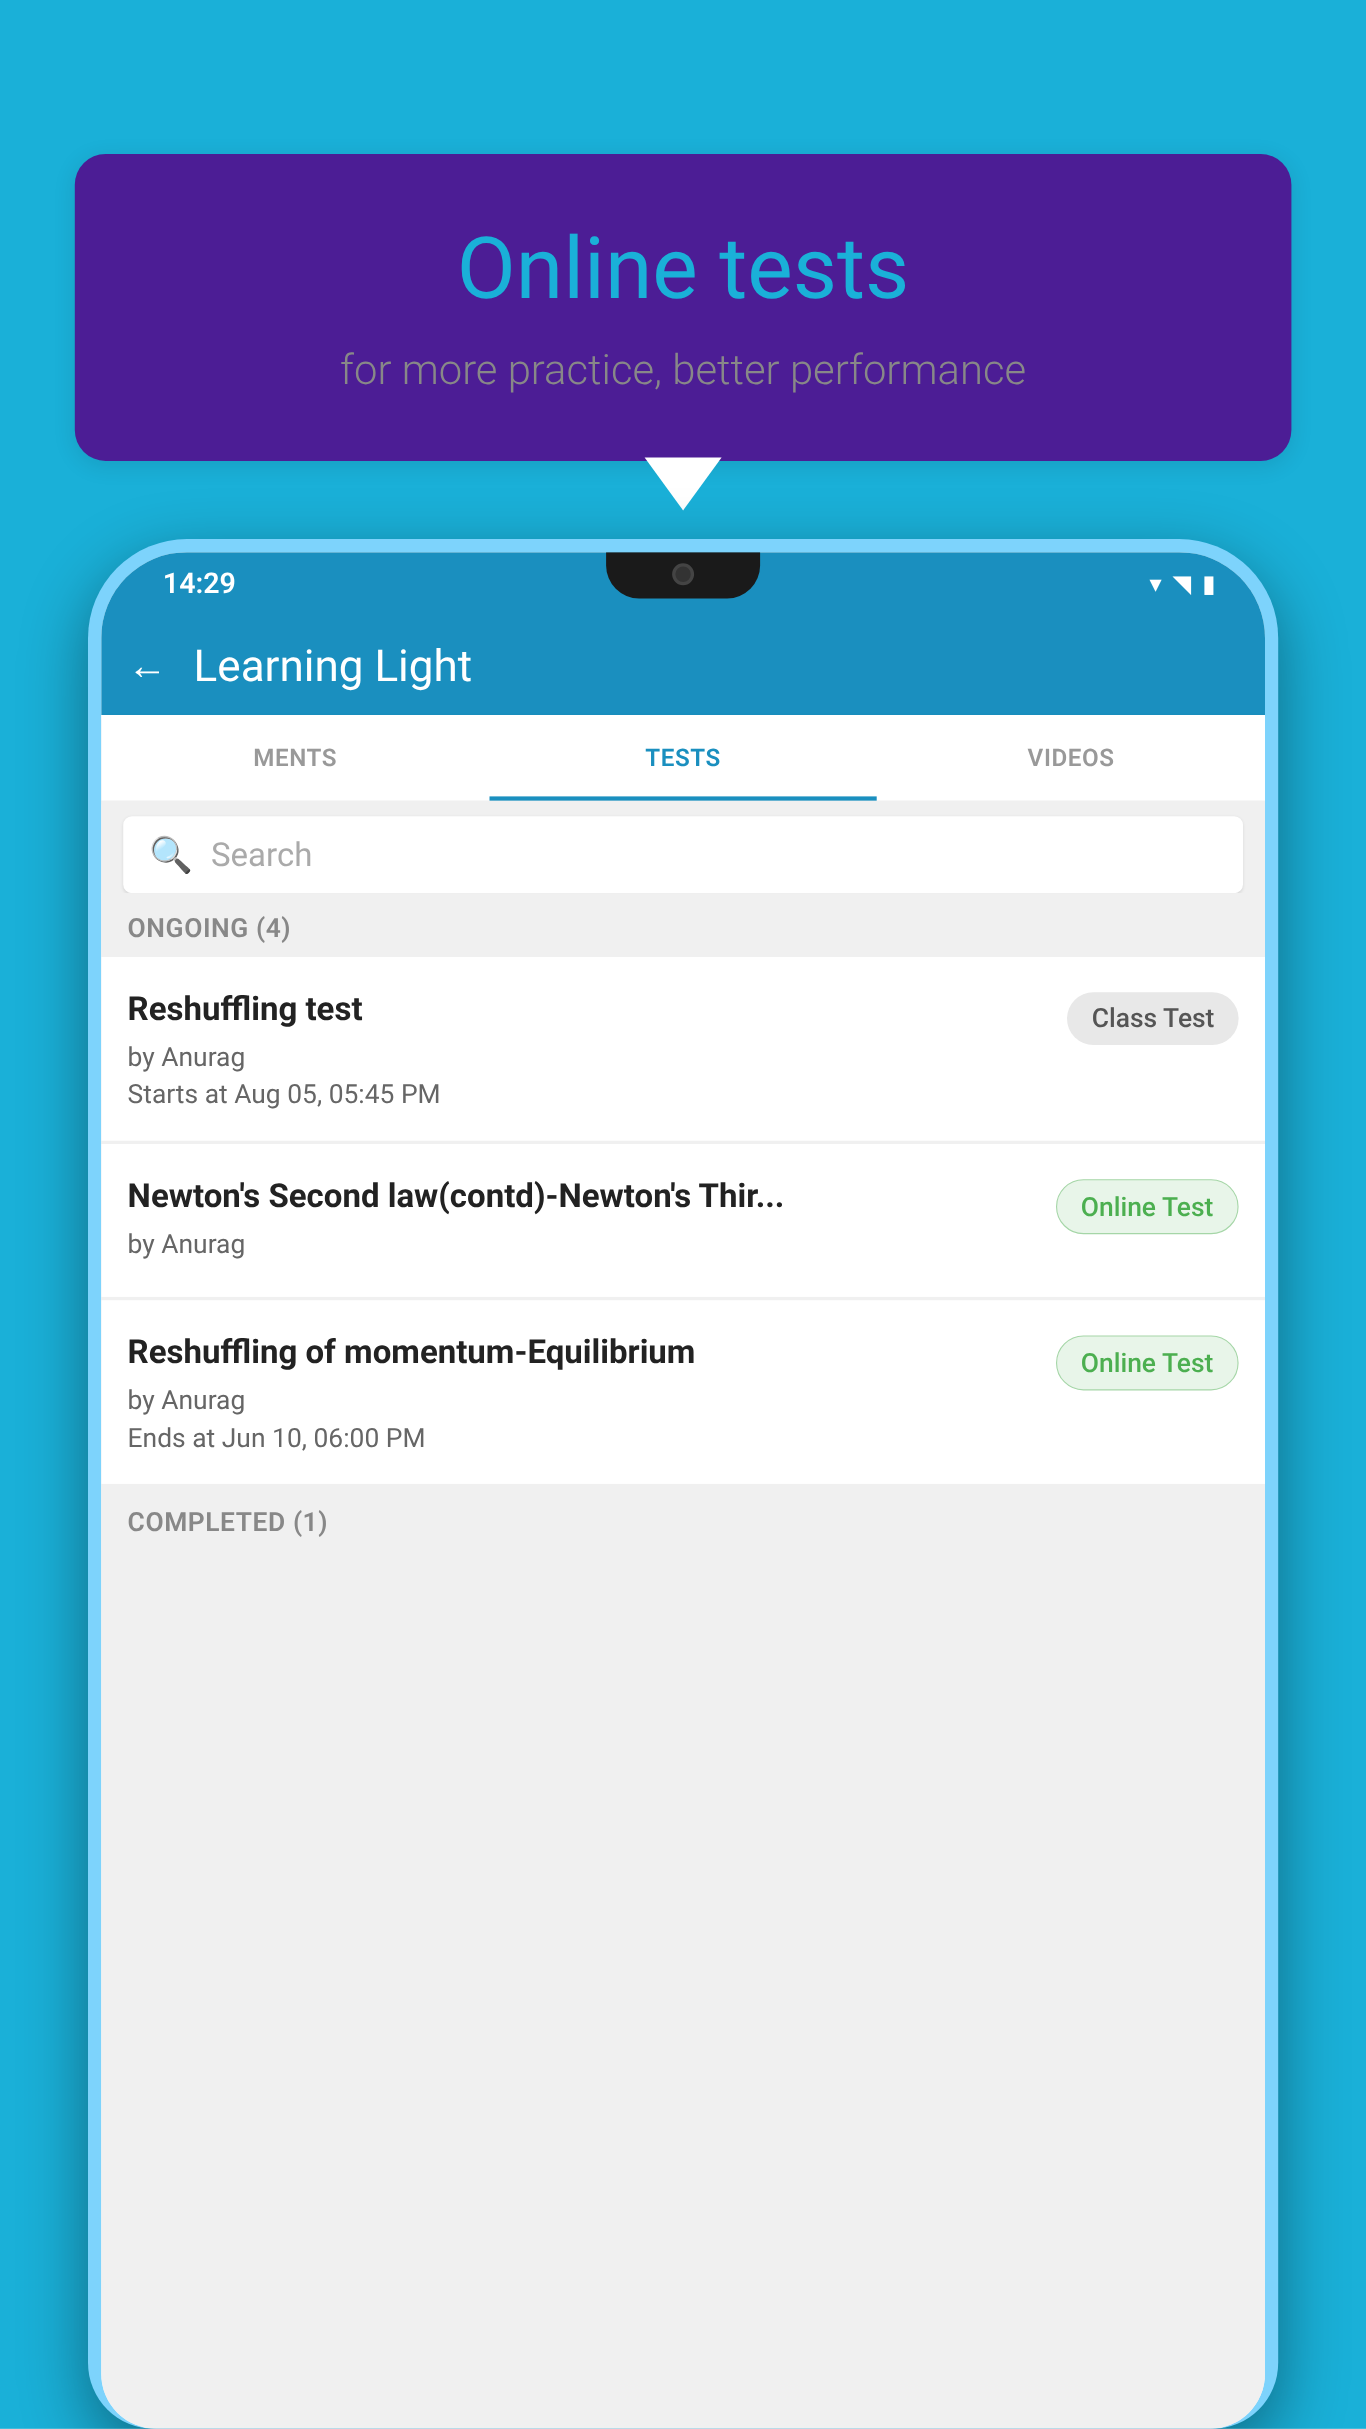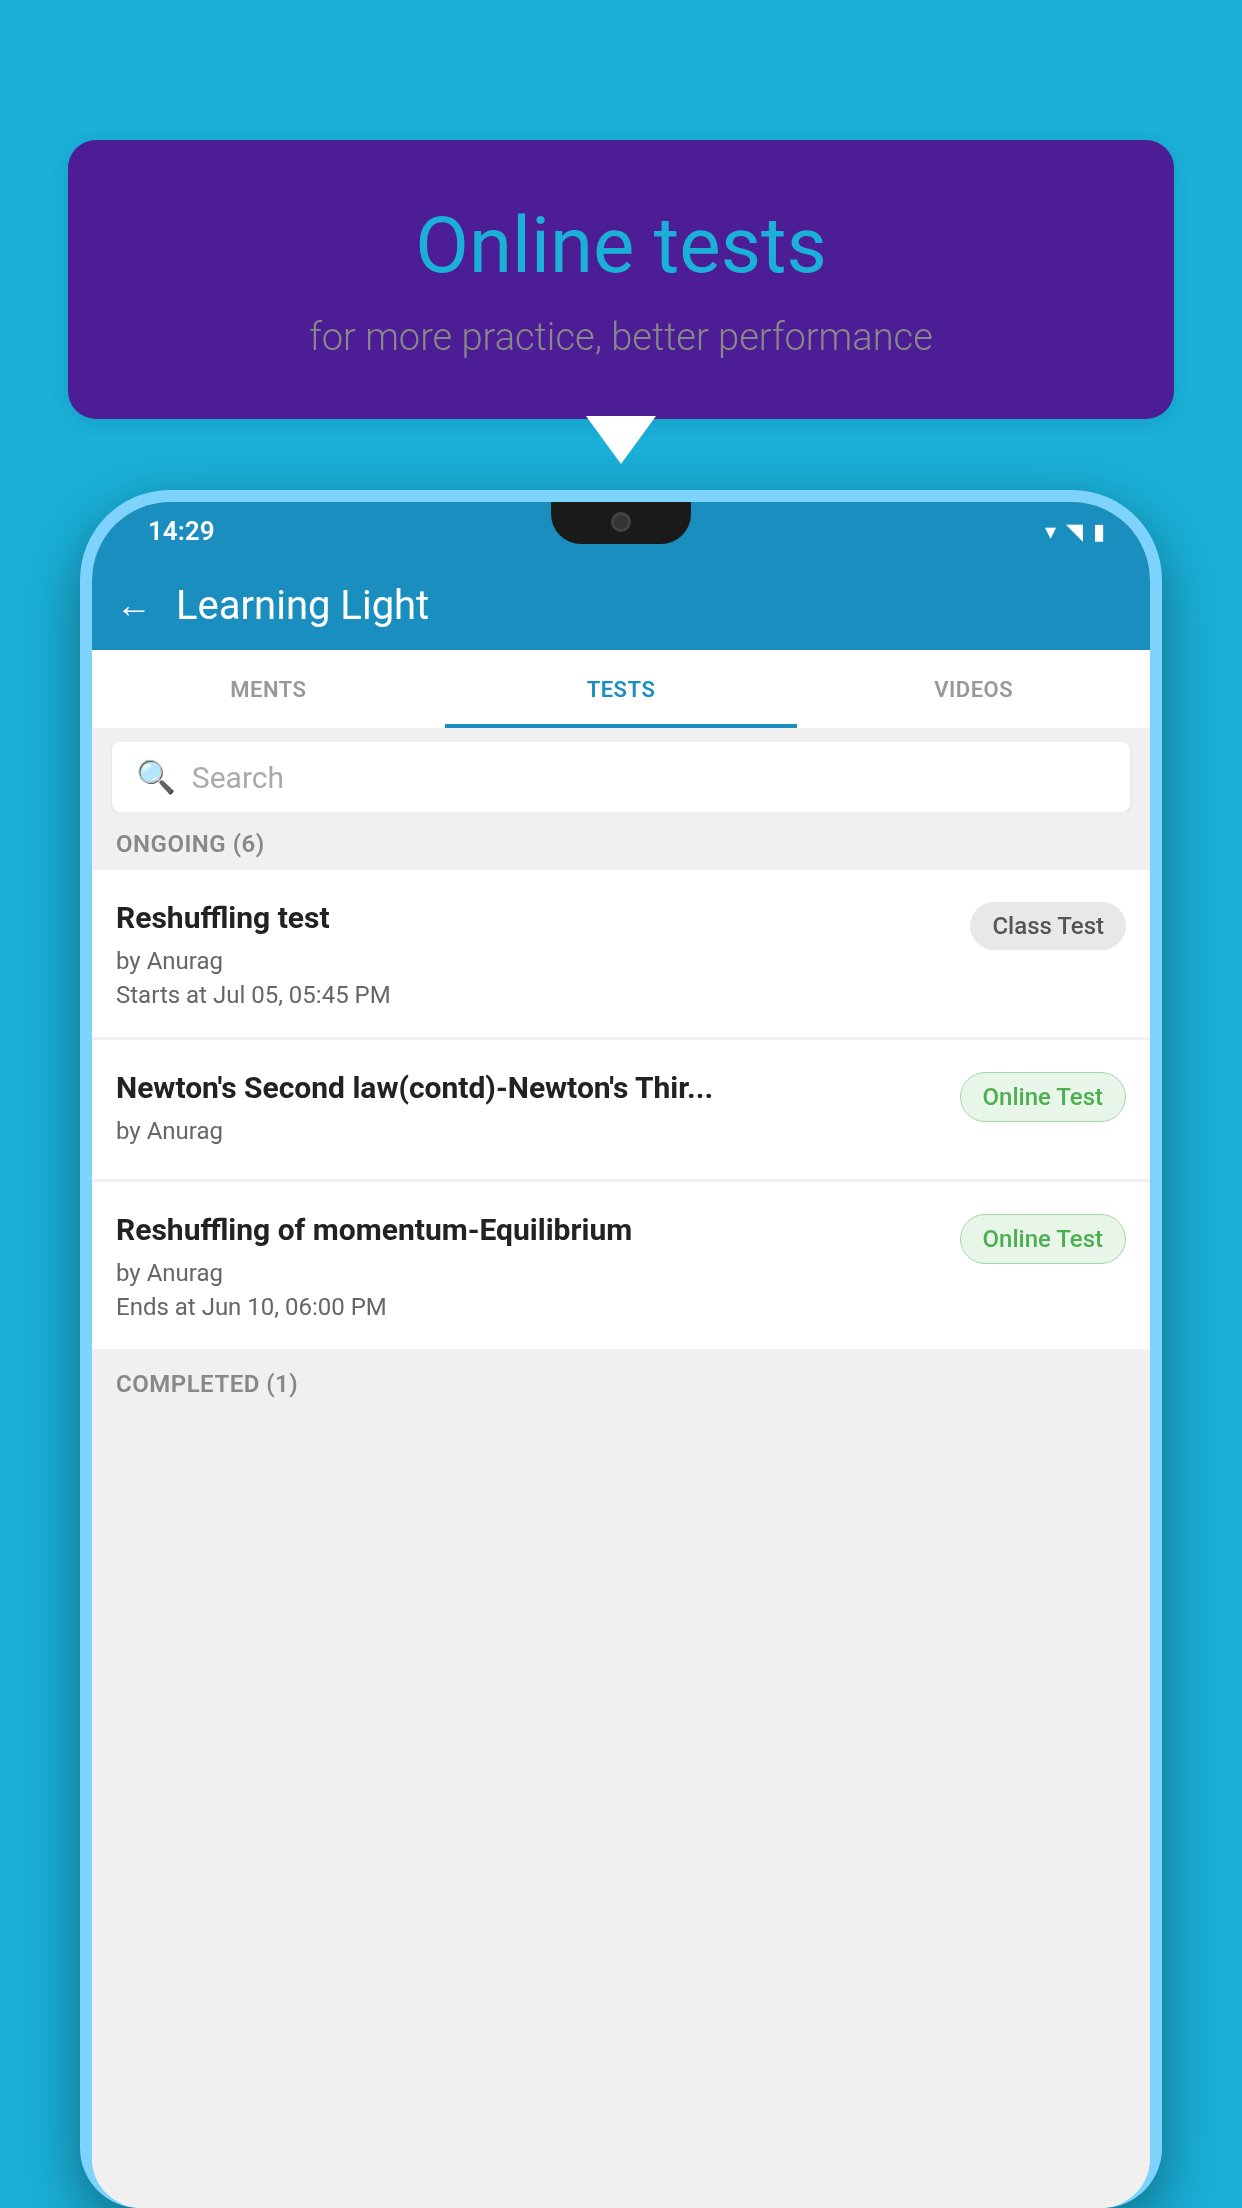--- a/index.html
+++ b/index.html
@@ -356,28 +356,28 @@
 
     <div class="search-container">
       <div class="search-input">
         <span class="search-icon-svg">🔍</span>
         <span class="search-placeholder">Search</span>
       </div>
     </div>
 
     <div class="content-area">
 
-      <div class="section-header">ONGOING (6)</div>
+      <div class="section-header">ONGOING (4)</div>
 
       <div class="test-card">
         <div class="test-info">
           <div class="test-name">Reshuffling test</div>
           <div class="test-author">by Anurag</div>
           <div class="test-time">
-            <span>Starts at</span>&nbsp;<span>Jul 05, 05:45 PM</span>
+            <span>Starts at</span>&nbsp;<span>Aug 05, 05:45 PM</span>
           </div>
         </div>
         <div class="test-badge badge-class">Class Test</div>
       </div>
 
       <div class="test-card">
         <div class="test-info">
           <div class="test-name">Newton's Second law(contd)-Newton's Thir...</div>
           <div class="test-author">by Anurag</div>
         </div>

